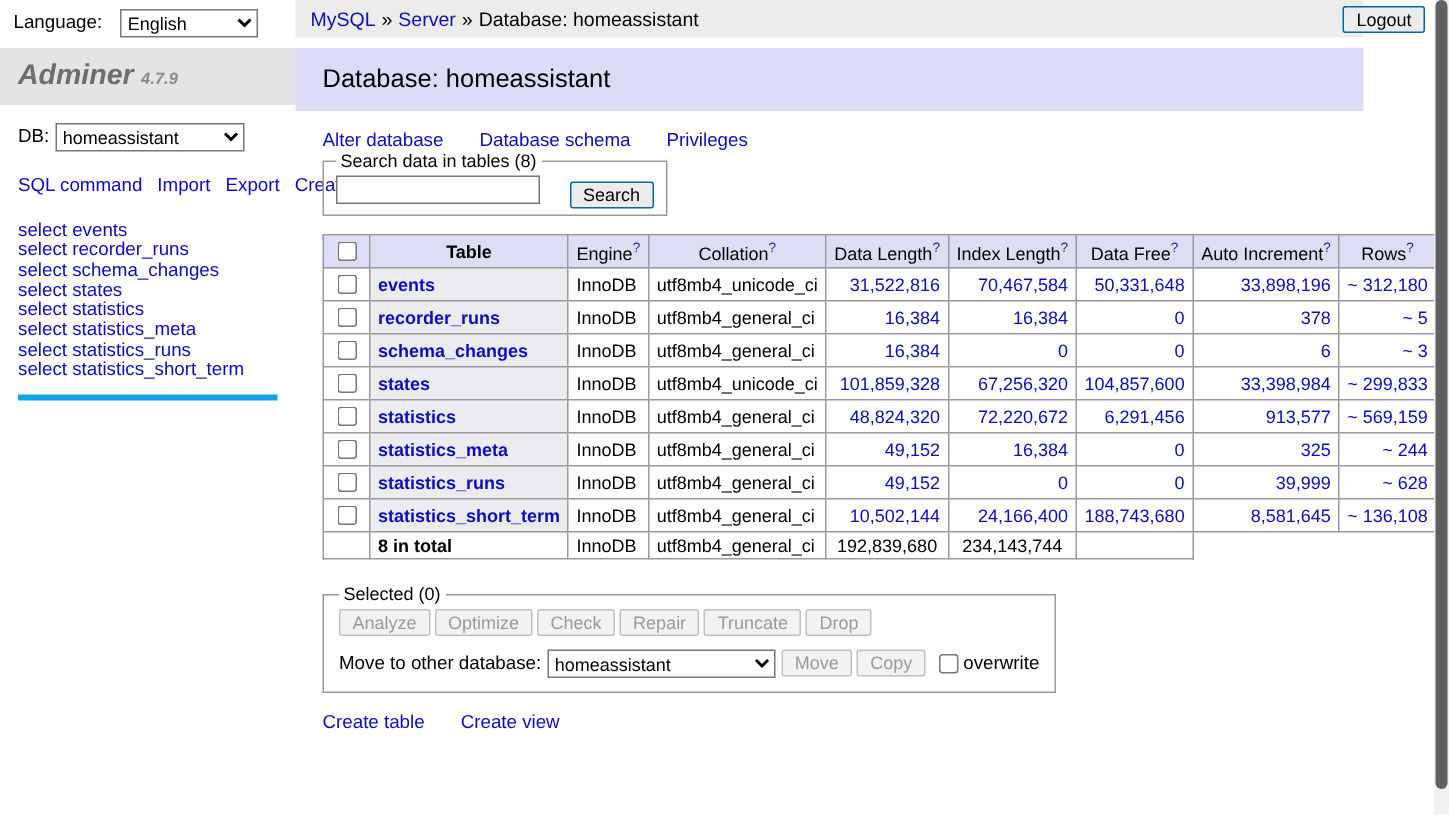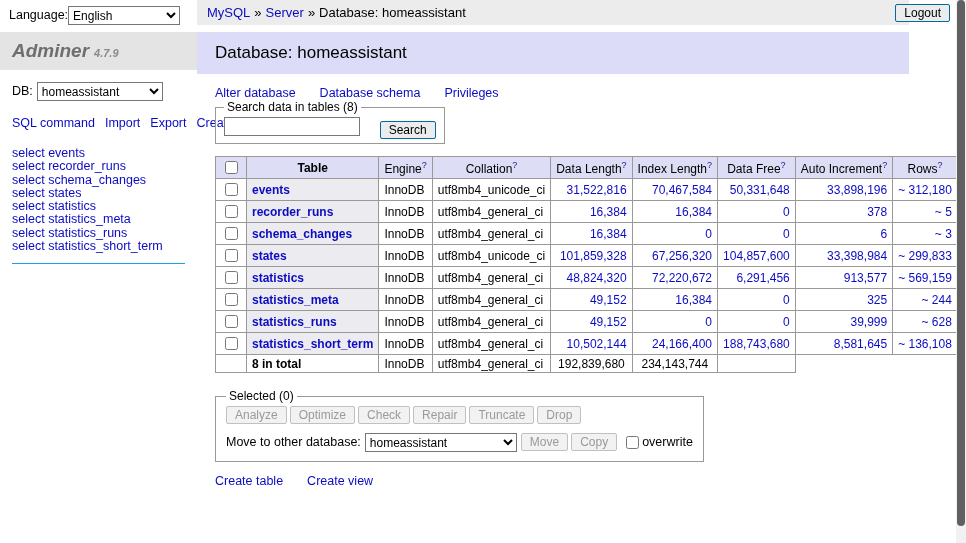--- a/index.html
+++ b/index.html
@@ -9,37 +9,37 @@
     font-family:"Liberation Sans",sans-serif;font-size:13px;
   }
   a{color:#0b0bc4;text-decoration:none;cursor:pointer;}
   select,input,button{font-family:"Liberation Sans",sans-serif;font-size:12px;}
   select{border:1px solid #767676;background:#fff;height:19px;}
   .btn{background:#ececec;border:1px solid #0369a1;border-radius:2px;padding:1px 8px;font-size:12px;color:#000;}
   .btn:disabled{color:#9a9a9a;border-color:#c0c0c0;background:#f2f2f2;}
 
   
   #lang-bar{position:absolute;top:6px;left:9px;font-size:12.5px;}
-  #lang-bar select{width:112px;margin-left:0;vertical-align:middle;}
+  #lang-bar select{width:92px;margin-left:12px;vertical-align:middle;}
   #breadcrumb{position:absolute;left:197px;top:0;width:712px;height:25px;background:#ececec;
     padding:5px 10px;box-sizing:border-box;font-size:13px;white-space:nowrap;}
   #breadcrumb .sep{color:#000;margin:0 4px;}
   #logout-btn{position:absolute;top:4px;right:16px;}
 
   
   #sidebar{position:absolute;left:0;top:32px;width:197px;box-sizing:border-box;}
   #app-title{background:#e4e4e4;color:#6e6e6e;font-style:italic;font-size:19px;
     padding:8px 12px;margin:0;font-weight:bold;}
   #app-title .ver{font-size:11px;color:#8a8a8a;margin-left:5px;}
   .side-pad{padding:0 12px;}
   #db-row{margin-top:12px;font-size:12.5px;}
   #db-row select{width:126px;margin-left:4px;vertical-align:middle;}
   #ops{margin-top:15px;font-size:12.5px;line-height:15px;width:160px;}
   #ops a{margin-right:10px;white-space:nowrap;}
-  #table-links{margin-top:16px;padding-bottom:10px;border-bottom:1px solid #0ea5e9;font-size:12.5px;}
+  #table-links{margin-top:16px;padding-bottom:10px;border-bottom:4px solid #0ea5e9;font-size:12.5px;}
   #table-links a{display:block;line-height:13.3px;white-space:nowrap;}
 
   
   #content{position:absolute;left:197px;top:32px;width:712px;}
   #page-title{background:#dcdcf8;margin:0;padding:11px 18px;font-size:17px;font-weight:normal;}
   .inner{padding-left:18px;}
   .linkrow{margin:12px 0 0;font-size:12.5px;}
   .linkrow a{margin-right:24px;}
   h3{font-size:16px;margin:15px 0 9px;font-weight:bold;}
 

